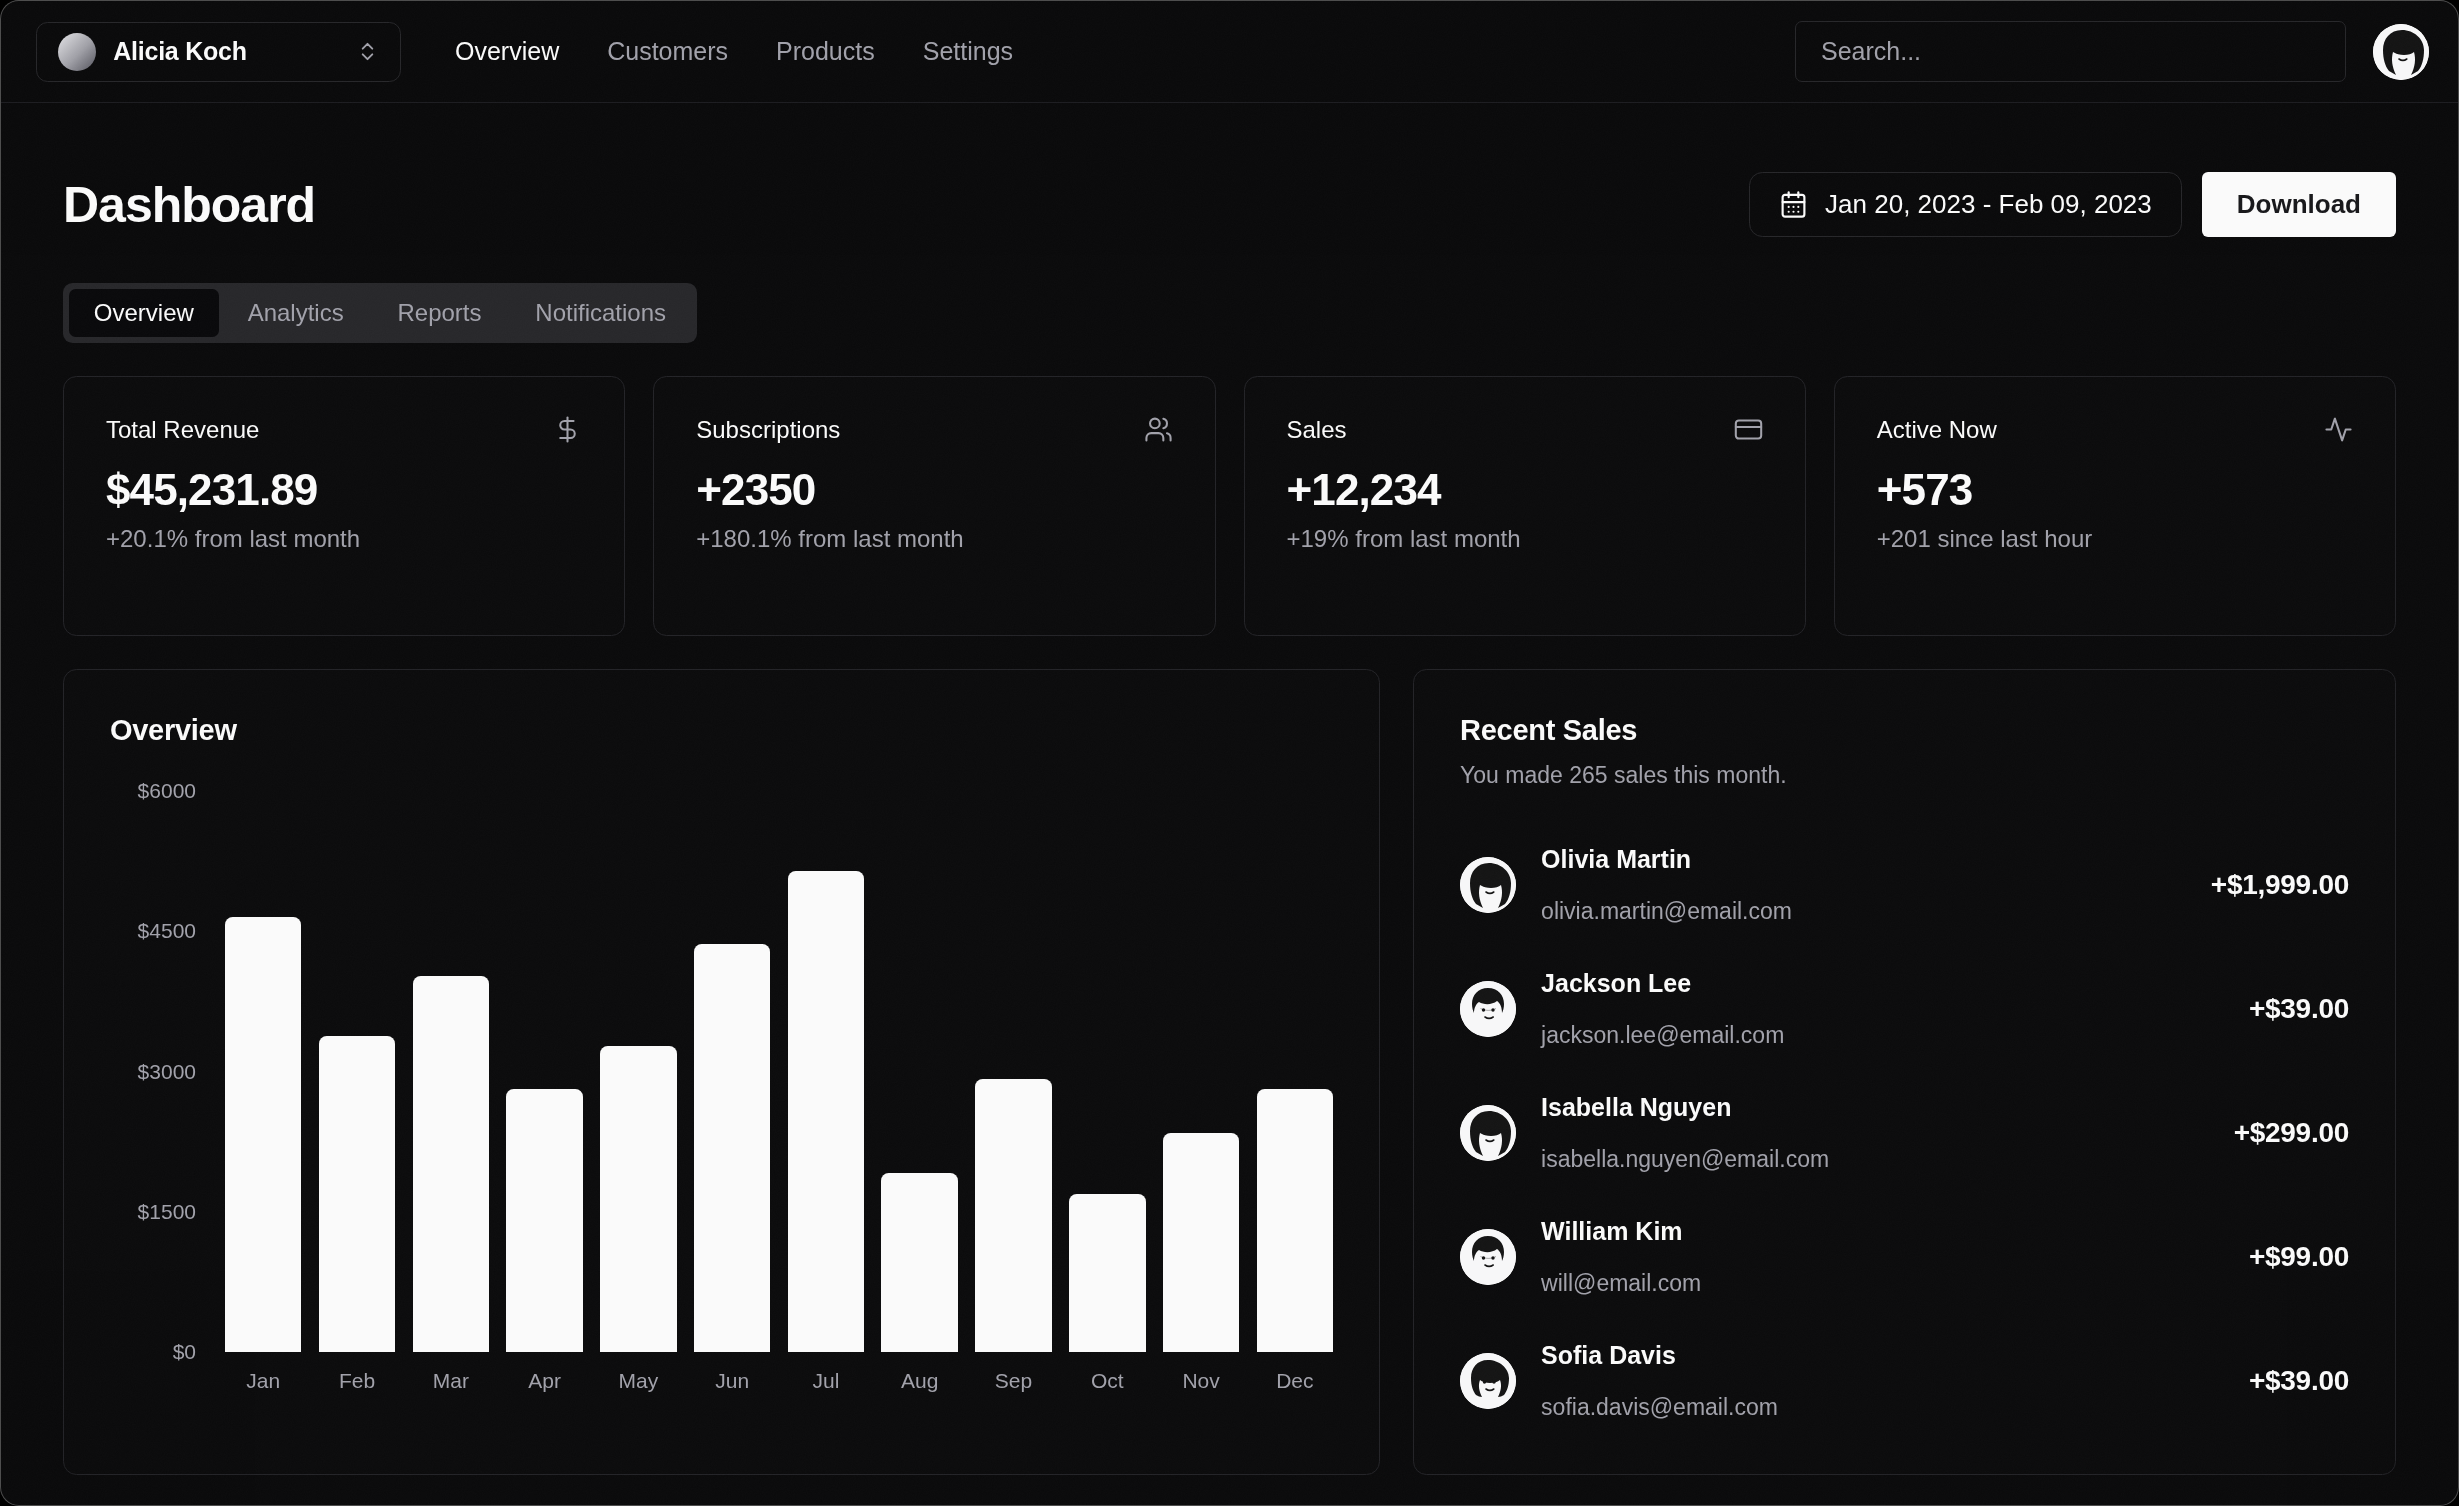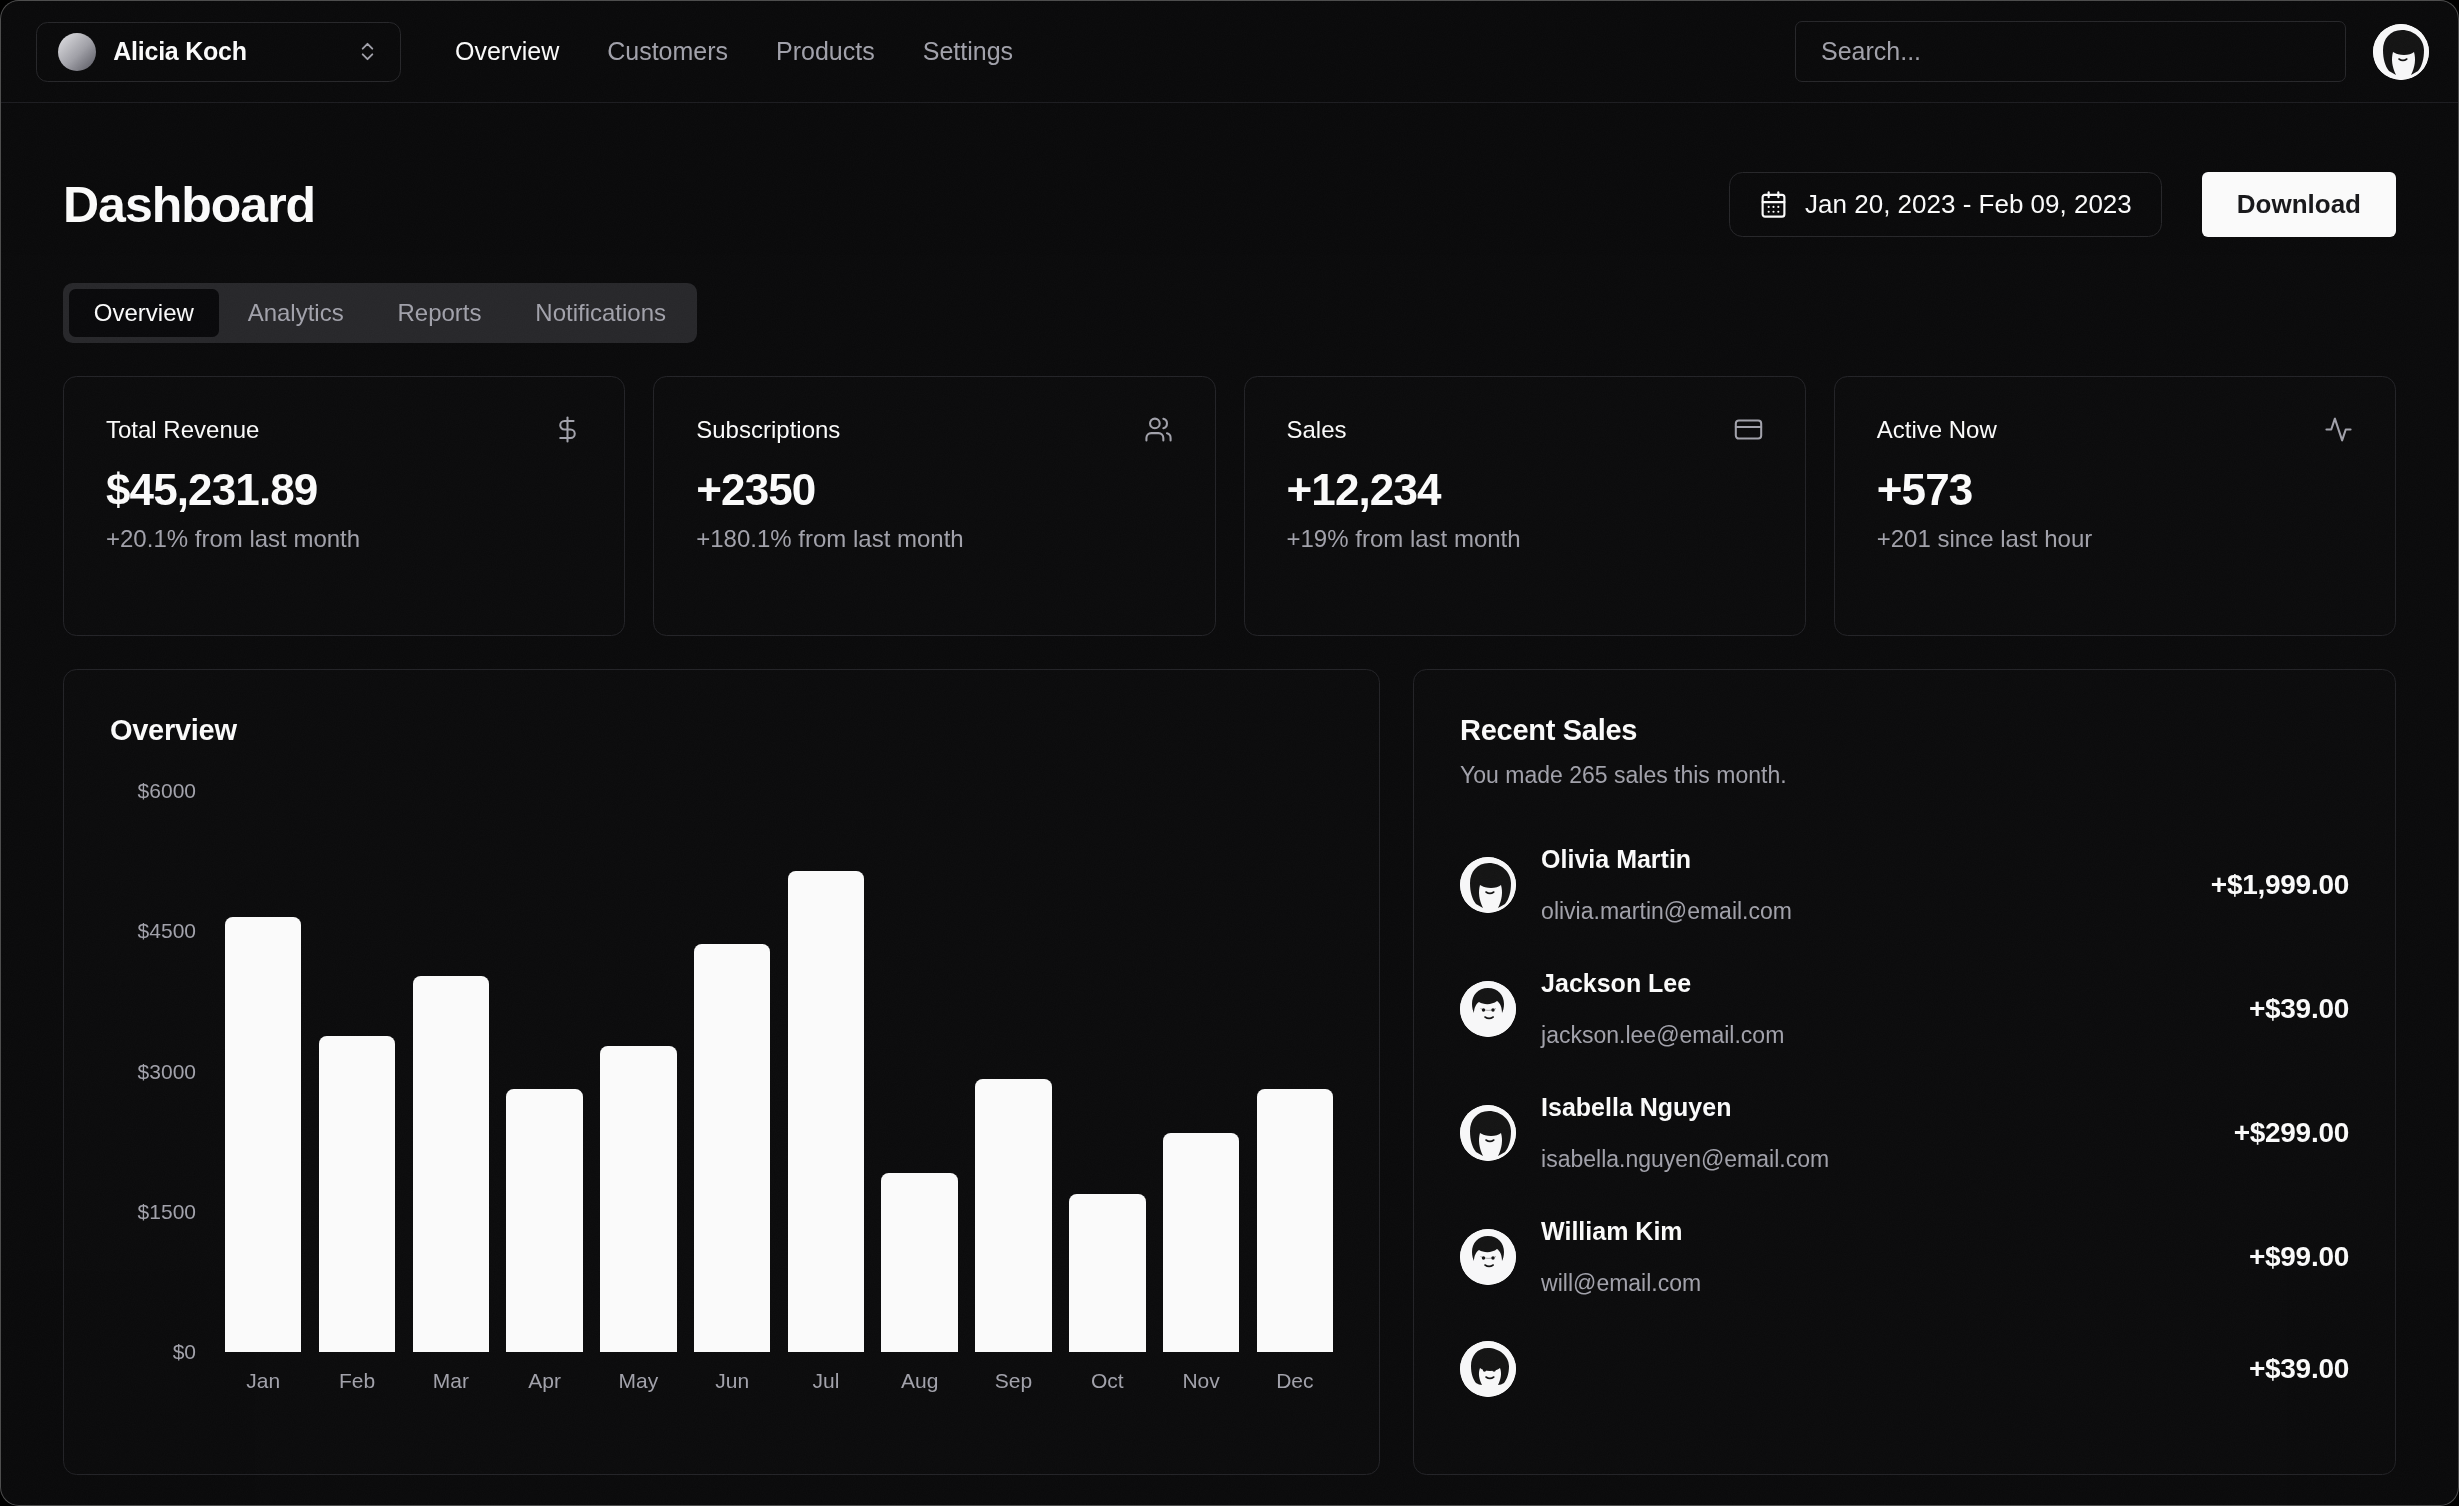--- a/index.html
+++ b/index.html
@@ -35,21 +35,21 @@
     font-family:"Liberation Sans","DejaVu Sans",sans-serif;
   }
   .search-input::placeholder { color:#a1a1aa; }
   .user-avatar { width:56px; height:56px; border-radius:50%; overflow:hidden; cursor:pointer; flex:0 0 auto; background:#fff; }
   .user-avatar svg { display:block; width:100%; height:100%; }
 
   
   .page { padding:69px 62px 11px; position:relative; z-index:2; }
   .title-row { display:flex; align-items:center; }
   .page-title { font-size:50px; font-weight:800; letter-spacing:-.02em; }
-  .title-actions { margin-left:auto; display:flex; align-items:flex-end; gap:40px; }
+  .title-actions { margin-left:auto; display:flex; align-items:flex-end; gap:20px; }
   .date-btn {
     display:flex; align-items:center; gap:17.3px; height:65px; padding:0 29px;
     border:1px solid #27272a; border-radius:13.4px; background:transparent; color:#fafafa;
     font-size:26px; font-weight:500; cursor:pointer;
     font-family:"Liberation Sans","DejaVu Sans",sans-serif;
   }
   .date-btn .cal { color:#fafafa; display:flex; }
   .download-btn {
     height:65px; padding:0 35px; border:none; border-radius:6px; background:#fafafa; color:#18181b;
     font-size:26px; font-weight:600; cursor:pointer;
@@ -379,20 +379,24 @@
             <div class="sale-row">
               <div class="sale-avatar">
                 <svg viewBox="0 0 56 56">
                   <circle cx="28" cy="28" r="28" fill="#f7f7f8"></circle>
                   <path fill="#141414" d="M28 7c-11 0-17 8-17 18 0 8 2 13 5 17 2 1 4 2 6 2-3-6-4-12-2-17 2 2 6 3 10 3s8-1 10-3c2 5 1 11-2 17 2 0 4-1 6-2 3-4 5-9 5-17 0-10-10-18-21-18z"></path>
                   <circle cx="24.5" cy="29" r="1.7" fill="#141414"></circle>
                   <circle cx="34" cy="29" r="1.7" fill="#141414"></circle>
                   <path d="M26 36c2.2 1.6 5.6 1.6 7.8 0" stroke="#141414" stroke-width="1.6" fill="none" stroke-linecap="round"></path>
                 </svg>
               </div>
+              <div class="sale-info">
+                <div class="sale-name">Sofia Davis</div>
+                <div class="sale-email">sofia.davis@email.com</div>
+              </div>
               <div class="sale-amount">+$39.00</div>
             </div>
           </div>
       </section>
     </div>
   </main>
 </div>
 
 
 </body></html>

